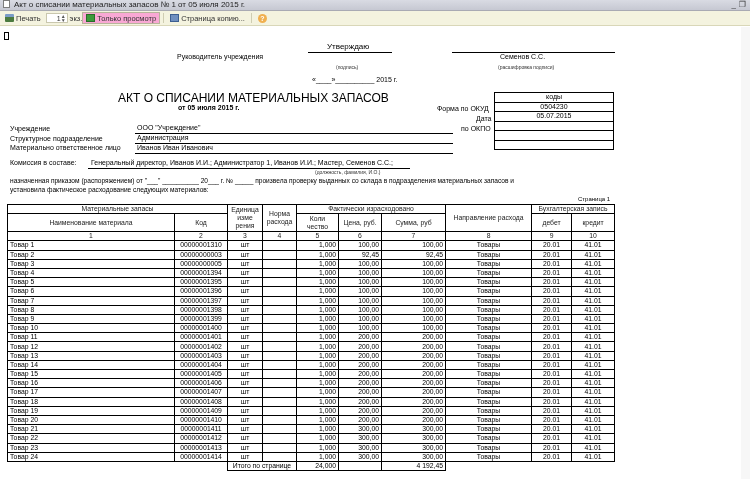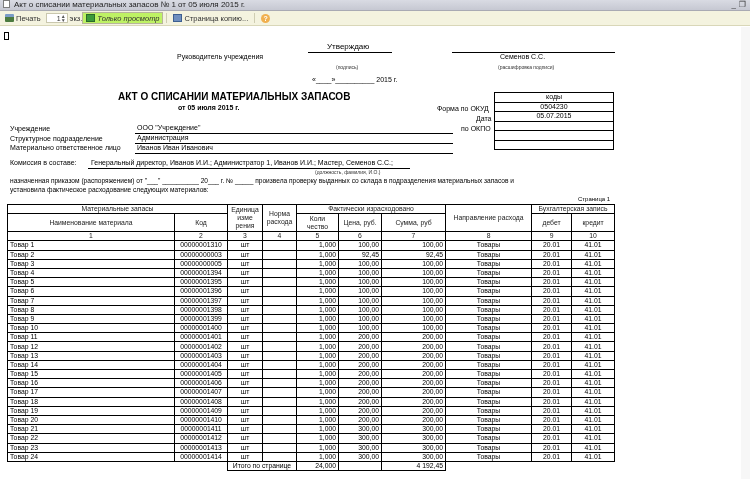--- a/index.html
+++ b/index.html
@@ -3,21 +3,21 @@
 <meta charset="utf-8">
 <style>
   * { box-sizing: border-box; margin: 0; padding: 0; }
   html, body { width: 750px; height: 479px; overflow: hidden; background: #fff; font-family: "Liberation Sans", sans-serif; color: #000; }
   .titlebar { position: absolute; left: 0; top: 0; width: 750px; height: 11px; background: linear-gradient(#d9dbe3, #c6c8d2); border-bottom: 1px solid #a9aab3; display: flex; align-items: flex-start; font-size: 8px; }
   .titlebar .doc-icon { width: 7px; height: 8px; border: 1px solid #7d7d7d; background: #fff; margin: 0 4px 0 3px; }
   .titlebar .title { color: #1d1d1d; white-space: nowrap; }
   .titlebar .ctrls { margin-left: auto; display: flex; gap: 3px; padding-right: 4px; font-size: 8px; color: #333; }
   .toolbar { position: absolute; left: 0; top: 11px; width: 750px; height: 15px; background: #f4f3df; border-bottom: 1px solid #d9d7b8; display: flex; align-items: center; font-size: 7.5px; color: #333; padding-left: 2px; }
   .tb-btn { display: flex; align-items: center; gap: 2px; padding: 0 3px; height: 12px; }
-  .tb-btn.pressed { background: #bef264; border: 1px solid #b7b49b; font-style: italic; }
+  .tb-btn.pressed { background: #f9a8d4; border: 1px solid #b7b49b; }
   .ico { display: inline-block; width: 9px; height: 8px; }
   .ico.print { background: linear-gradient(#7a9cc6 40%, #4b7a3e 40%); border-radius: 1px; }
   .ico.view { background: #3c9a3a; border: 1px solid #2a6a2a; }
   .ico.save { background: #6f8fbf; border: 1px solid #3d5f90; }
   .ico.help { width: 9px; height: 9px; border-radius: 50%; background: #f0b050; color: #fff; font-size: 7px; line-height: 9px; text-align: center; font-weight: bold; }
   .spin { width: 22px; height: 10px; background: #fff; border: 1px solid #c9c7ae; text-align: right; padding-right: 6px; font-size: 7px; line-height: 9px; position: relative; margin: 0 2px; }
   .spin .arr { position: absolute; right: 1px; top: 0; font-size: 5px; line-height: 4px; color: #555; }
   .sep { width: 1px; height: 10px; background: #cfcdb2; margin: 0 3px; }
   .page { position: absolute; left: 0; top: 27px; width: 750px; height: 452px; background: #fff; font-size: 7px; }
   .cursor-mark { position: absolute; left: 4px; top: 5px; width: 5px; height: 8px; border: 1.5px solid #000; }
@@ -78,21 +78,21 @@
 
   <div class="abs" style="left:327px;top:15px;font-size:8px;">Утверждаю</div>
   <div class="abs" style="left:177px;top:26px;">Руководитель учреждения</div>
   <div class="uline" style="left:308px;top:25px;width:84px;"></div>
   <div class="abs small" style="left:336px;top:37px;">(подпись)</div>
   <div class="abs" style="left:500px;top:26px;">Семенов С.С.</div>
   <div class="uline" style="left:452px;top:25px;width:163px;"></div>
   <div class="abs small" style="left:498px;top:37px;">(расшифровка подписи)</div>
   <div class="abs" style="left:312px;top:49px;">«____»__________ 2015 г.</div>
 
-  <div class="abs" style="left:118px;top:64px;font-size:10px;font-weight:bold;">АКТ О СПИСАНИИ МАТЕРИАЛЬНЫХ ЗАПАСОВ</div>
+  <div class="abs" style="left:118px;top:64px;font-size:12px;font-weight:normal;">АКТ О СПИСАНИИ МАТЕРИАЛЬНЫХ ЗАПАСОВ</div>
   <div class="abs" style="left:178px;top:77px;font-size:7px;font-weight:bold;">от 05 июля 2015  г.</div>
 
   <div class="abs" style="left:437px;top:78px;">Форма по ОКУД</div>
   <div class="abs" style="left:476px;top:88px;">Дата</div>
   <div class="abs" style="left:461px;top:98px;">по ОКПО</div>
   <table class="codes">
     <tbody>
         <tr>
           <td>коды</td>
         </tr>

